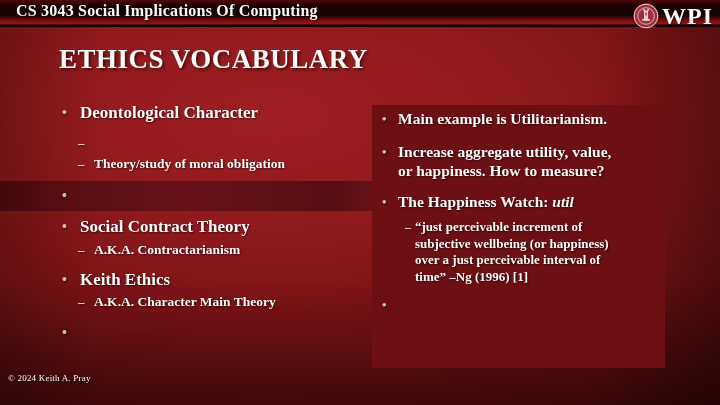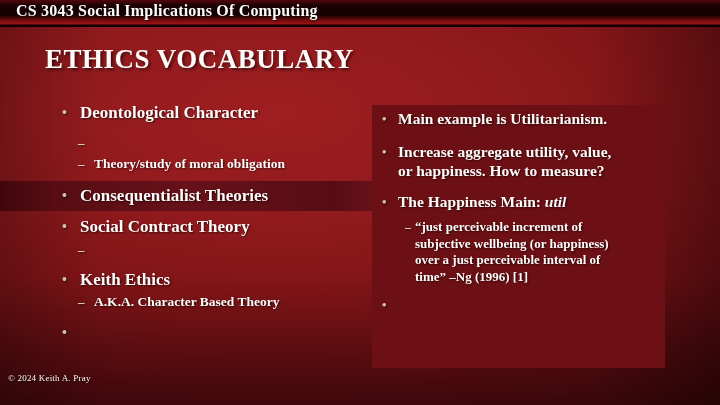--- a/index.html
+++ b/index.html
@@ -27,21 +27,21 @@
     letter-spacing:0.2px; white-space:nowrap;margin-left:8px;
   }
   .logo { position:absolute; right:7px; top:3px; height:26px; display:flex; align-items:center; }
   .logo .seal { width:26px; height:26px; display:block; }
   .logo .wordmark {
     font-size:24px; font-weight:bold; letter-spacing:1px; margin-left:3px; line-height:26px;
   }
 
   
   .slide-title {
-    position:absolute; left:45px; top:44px; font-size:27px; font-weight:bold;
+    position:absolute; left:59px; top:44px; font-size:27px; font-weight:bold;
     letter-spacing:0.5px; text-shadow:2px 2px 3px rgba(0,0,0,0.55); white-space:nowrap;
   }
 
   
   .l-item {
     position:absolute; left:0; width:372px; box-sizing:border-box;
     display:flex; padding-left:62px; line-height:30px;
     font-size:17px; font-weight:bold;
   }
   .l-item .marker { width:18px; flex:none; color:#cfc0ab; font-size:14px; }
@@ -81,56 +81,69 @@
     position:absolute; left:8px; top:373px; font-size:9px; letter-spacing:0.2px;
   }
 </style>
 </head>
 <body>
 
 <div class="slide">
 
   <div class="topbar">
     <div class="course-title txtshadow">CS 3043 Social Implications Of Computing</div>
+    <div class="logo">
+      <svg class="seal" viewBox="0 0 26 26">
+        <circle cx="13" cy="13" r="12.5" fill="#9e2f3a"></circle>
+        <circle cx="13" cy="13" r="11.8" fill="none" stroke="#e7cdd0" stroke-width="1"></circle>
+        <circle cx="13" cy="13" r="8.3" fill="none" stroke="#e7cdd0" stroke-width="0.8"></circle>
+        <rect x="11" y="7.5" width="4" height="10" fill="#e7cdd0"></rect>
+        <rect x="9.2" y="16" width="7.6" height="1.8" fill="#e7cdd0"></rect>
+        <rect x="10.2" y="6" width="1.5" height="2" fill="#e7cdd0"></rect>
+        <rect x="14.3" y="6" width="1.5" height="2" fill="#e7cdd0"></rect>
+        <rect x="12.3" y="9.5" width="1.4" height="3" fill="#9e2f3a"></rect>
+      </svg>
+      <span class="wordmark txtshadow">WPI</span>
+    </div>
   </div>
 
   <div class="slide-title">ETHICS VOCABULARY</div>
 
   <div class="l-item txtshadow" style="top:98px">
     <span class="marker">•</span>
     <span>Deontological Character</span>
   </div>
   <div class="l-sub txtshadow" style="top:132px">
     <span class="marker">–</span>
   </div>
   <div class="l-sub txtshadow" style="top:153px">
     <span class="marker">–</span>
     <span>Theory/study of moral obligation</span>
   </div>
 
   <div class="l-item highlight txtshadow" style="top:181px">
     <span class="marker">•</span>
-    <span>Consequentialist Theories</span>
   </div>
 
   <div class="l-item txtshadow" style="top:212px">
     <span class="marker">•</span>
     <span>Social Contract Theory</span>
   </div>
   <div class="l-sub txtshadow" style="top:239px">
     <span class="marker">–</span>
+    <span>A.K.A. Contractarianism</span>
   </div>
 
   <div class="l-item txtshadow" style="top:265px">
     <span class="marker">•</span>
     <span>Keith Ethics</span>
   </div>
   <div class="l-sub txtshadow" style="top:291px">
     <span class="marker">–</span>
-    <span>A.K.A. Character Based Theory</span>
+    <span>A.K.A. Character Main Theory</span>
   </div>
 
   <div class="l-item txtshadow" style="top:318px">
     <span class="marker">•</span>
   </div>
 
   <div class="panel">
 
     <div class="p-item txtshadow" style="top:5px">
       <span class="marker">•</span>
@@ -138,21 +151,21 @@
     </div>
 
     <div class="p-item txtshadow" style="top:38px">
       <span class="marker">•</span>
       <span class="preline">Increase aggregate utility, value,
 or happiness. How to measure?</span>
     </div>
 
     <div class="p-item txtshadow" style="top:88px">
       <span class="marker">•</span>
-      <span><span>The Happiness Main: </span><span class="italic">util</span></span>
+      <span><span>The Happiness Watch: </span><span class="italic">util</span></span>
     </div>
 
     <div class="p-sub txtshadow" style="top:114px">
       <span class="marker">–</span>
       <span class="preline">“just perceivable increment of
 subjective wellbeing (or happiness)
 over a just perceivable interval of
 time” –Ng (1996) [1]</span>
     </div>
 

